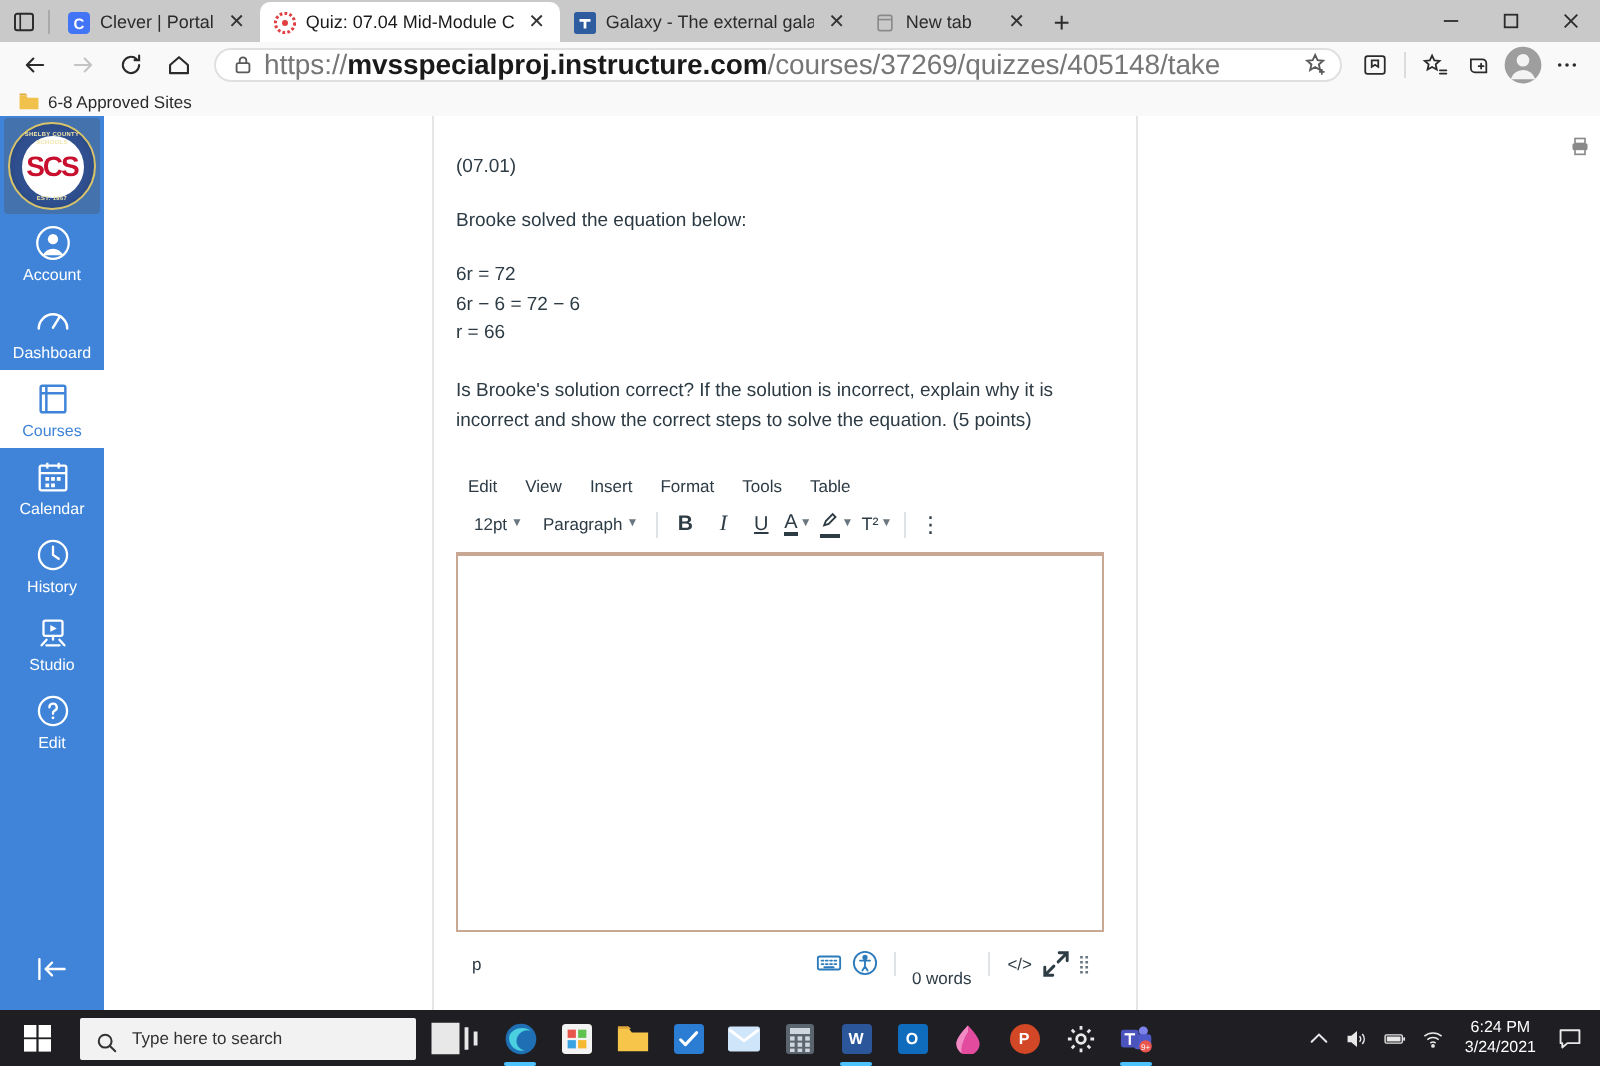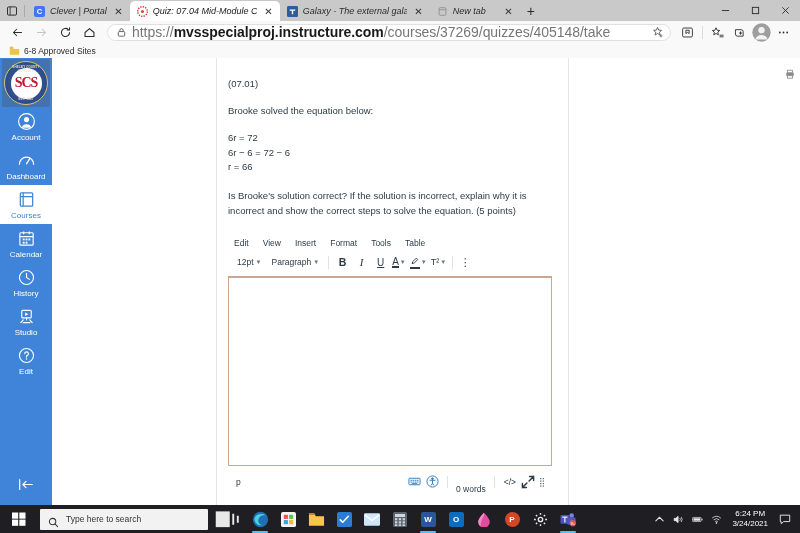--- a/index.html
+++ b/index.html
@@ -26,21 +26,21 @@
   .tab {
     height:20px; display:flex; align-items:center; gap:5px;
     padding:0 5px 0 7px; border-radius:5px 5px 0 0;
     background:#c9c9c9; font-size:9px; color:#2b2b2b; position:relative;
     max-width:150px; min-width:90px;
   }
   .tab.active { background:#ffffff; }
   .tab .favicon { width:11px; height:11px; flex:0 0 11px; display:flex; align-items:center; justify-content:center; }
   .tab .title {
     flex:1 1 auto; overflow:hidden; white-space:nowrap; text-overflow:clip;
-    font-size:9px; line-height:11px;font-style:italic;
+    font-size:9px; line-height:11px;
   }
   .tab.active .title { color:#1a1a1a; }
   .tab .tclose { width:13px; height:13px; flex:0 0 13px; display:flex; align-items:center; justify-content:center; font-size:10px; color:#333; }
   .newtab-btn { width:22px; height:20px; display:flex; align-items:center; justify-content:center; font-size:14px; color:#2b2b2b; font-weight:300;}
   .tabstrip-spacer { flex:1 1 auto; }
   .wincontrols { display:flex; height:21px; }
   .winbtn { width:30px; height:21px; display:flex; align-items:center; justify-content:center; color:#2b2b2b; }
   .winbtn svg { width:9px; height:9px; }
 
   .toolbar {
@@ -90,21 +90,21 @@
     width:44px; height:44px; border-radius:50%;
     background: radial-gradient(circle at 50% 50%, #2f4f8f 0%, #2f4f8f 60%, #1f3c72 100%);
     border:1.5px solid #d9c36a;
     display:flex; align-items:center; justify-content:center;
     position:relative;
   }
   .scs-inner {
     width:31px;height:31px;border-radius:50%;background:#ffffff;
     display:flex;align-items:center;justify-content:center;
   }
-  .scs-text { font-family:Liberation Serif, serif; font-weight:700; font-size:14px; color:#c8102e; letter-spacing:-1px; line-height:1;}
+  .scs-text { font-family:Liberation Sans, sans-serif; font-weight:700; font-size:14px; color:#c8102e; letter-spacing:-1px; line-height:1;}
   .scs-ring-top, .scs-ring-bot {
     position:absolute; left:0; right:0; text-align:center;
     font-size:2.9px; color:#f0e4a8; letter-spacing:0.2px; font-weight:700;
   }
   .scs-ring-top { top:3px; }
   .scs-ring-bot { bottom:3px; }
 
   .nav-item {
     width:52px; padding:5px 0 4px; display:flex; flex-direction:column;
     align-items:center; gap:2px; color:#ffffff; cursor:pointer;

